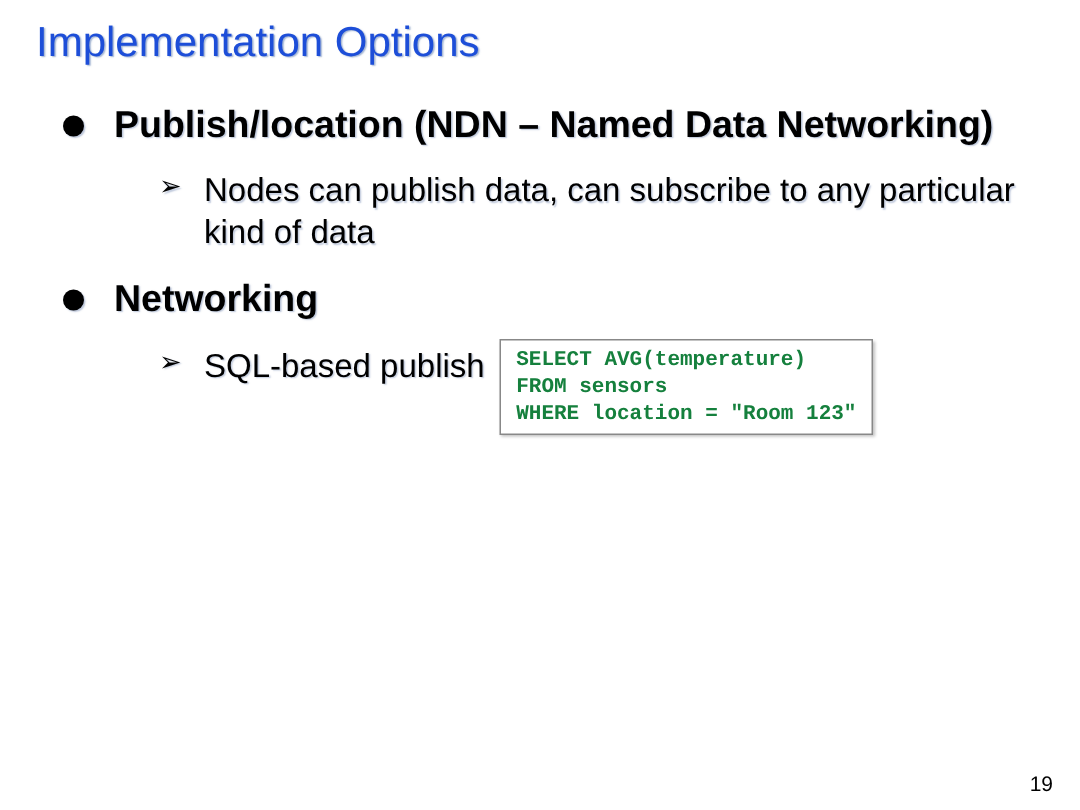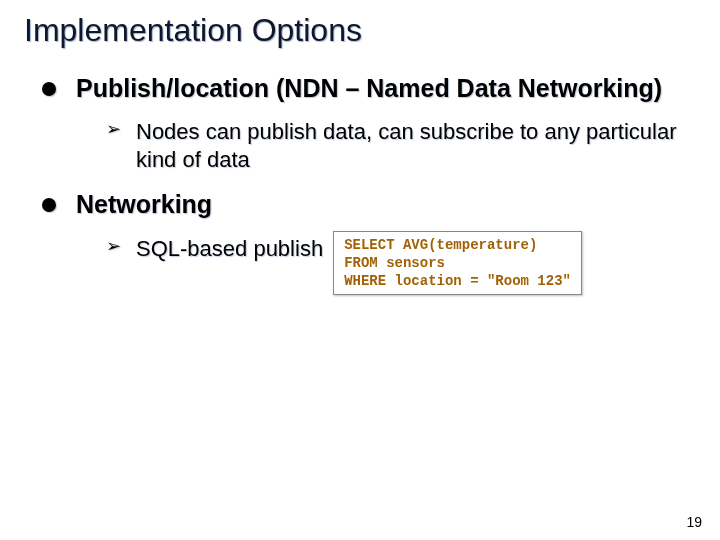--- a/index.html
+++ b/index.html
@@ -14,23 +14,23 @@
   }
   .slide {
     position: relative;
     width: 720px;
     height: 540px;
     box-sizing: border-box;
     padding: 12px 24px 0 24px;
   }
   h1.title {
     margin: 0 0 24px 0;
-    font-size: 32px;
+    font-size: 28px;
     font-weight: 400;
-    color: #0f172a;
+    color: #1d4ed8;
     text-shadow: 1px 1px 1px rgba(100,130,180,0.6);
   }
   ul.level1 {
     list-style: none;
     margin: 0;
     padding: 0 0 0 18px;
   }
   ul.level1 > li {
     position: relative;
     font-size: 25px;
@@ -80,21 +80,21 @@
   }
   .sql-box {
     border: 1px solid #888;
     box-shadow: 1px 1px 2px rgba(0,0,0,0.25);
     font-family: "Courier New", monospace;
     font-size: 14px;
     font-weight: 700;
     line-height: 1.3;
     padding: 4px 10px 4px 10px;
     white-space: pre;
-    color: #a16207;
+    color: #15803d;
     text-shadow: none;
     flex: 0 0 auto;
     margin-top: -4px;
   }
   .page-num {
     position: absolute;
     right: 18px;
     bottom: 10px;
     font-size: 14px;
     color: #000000;

